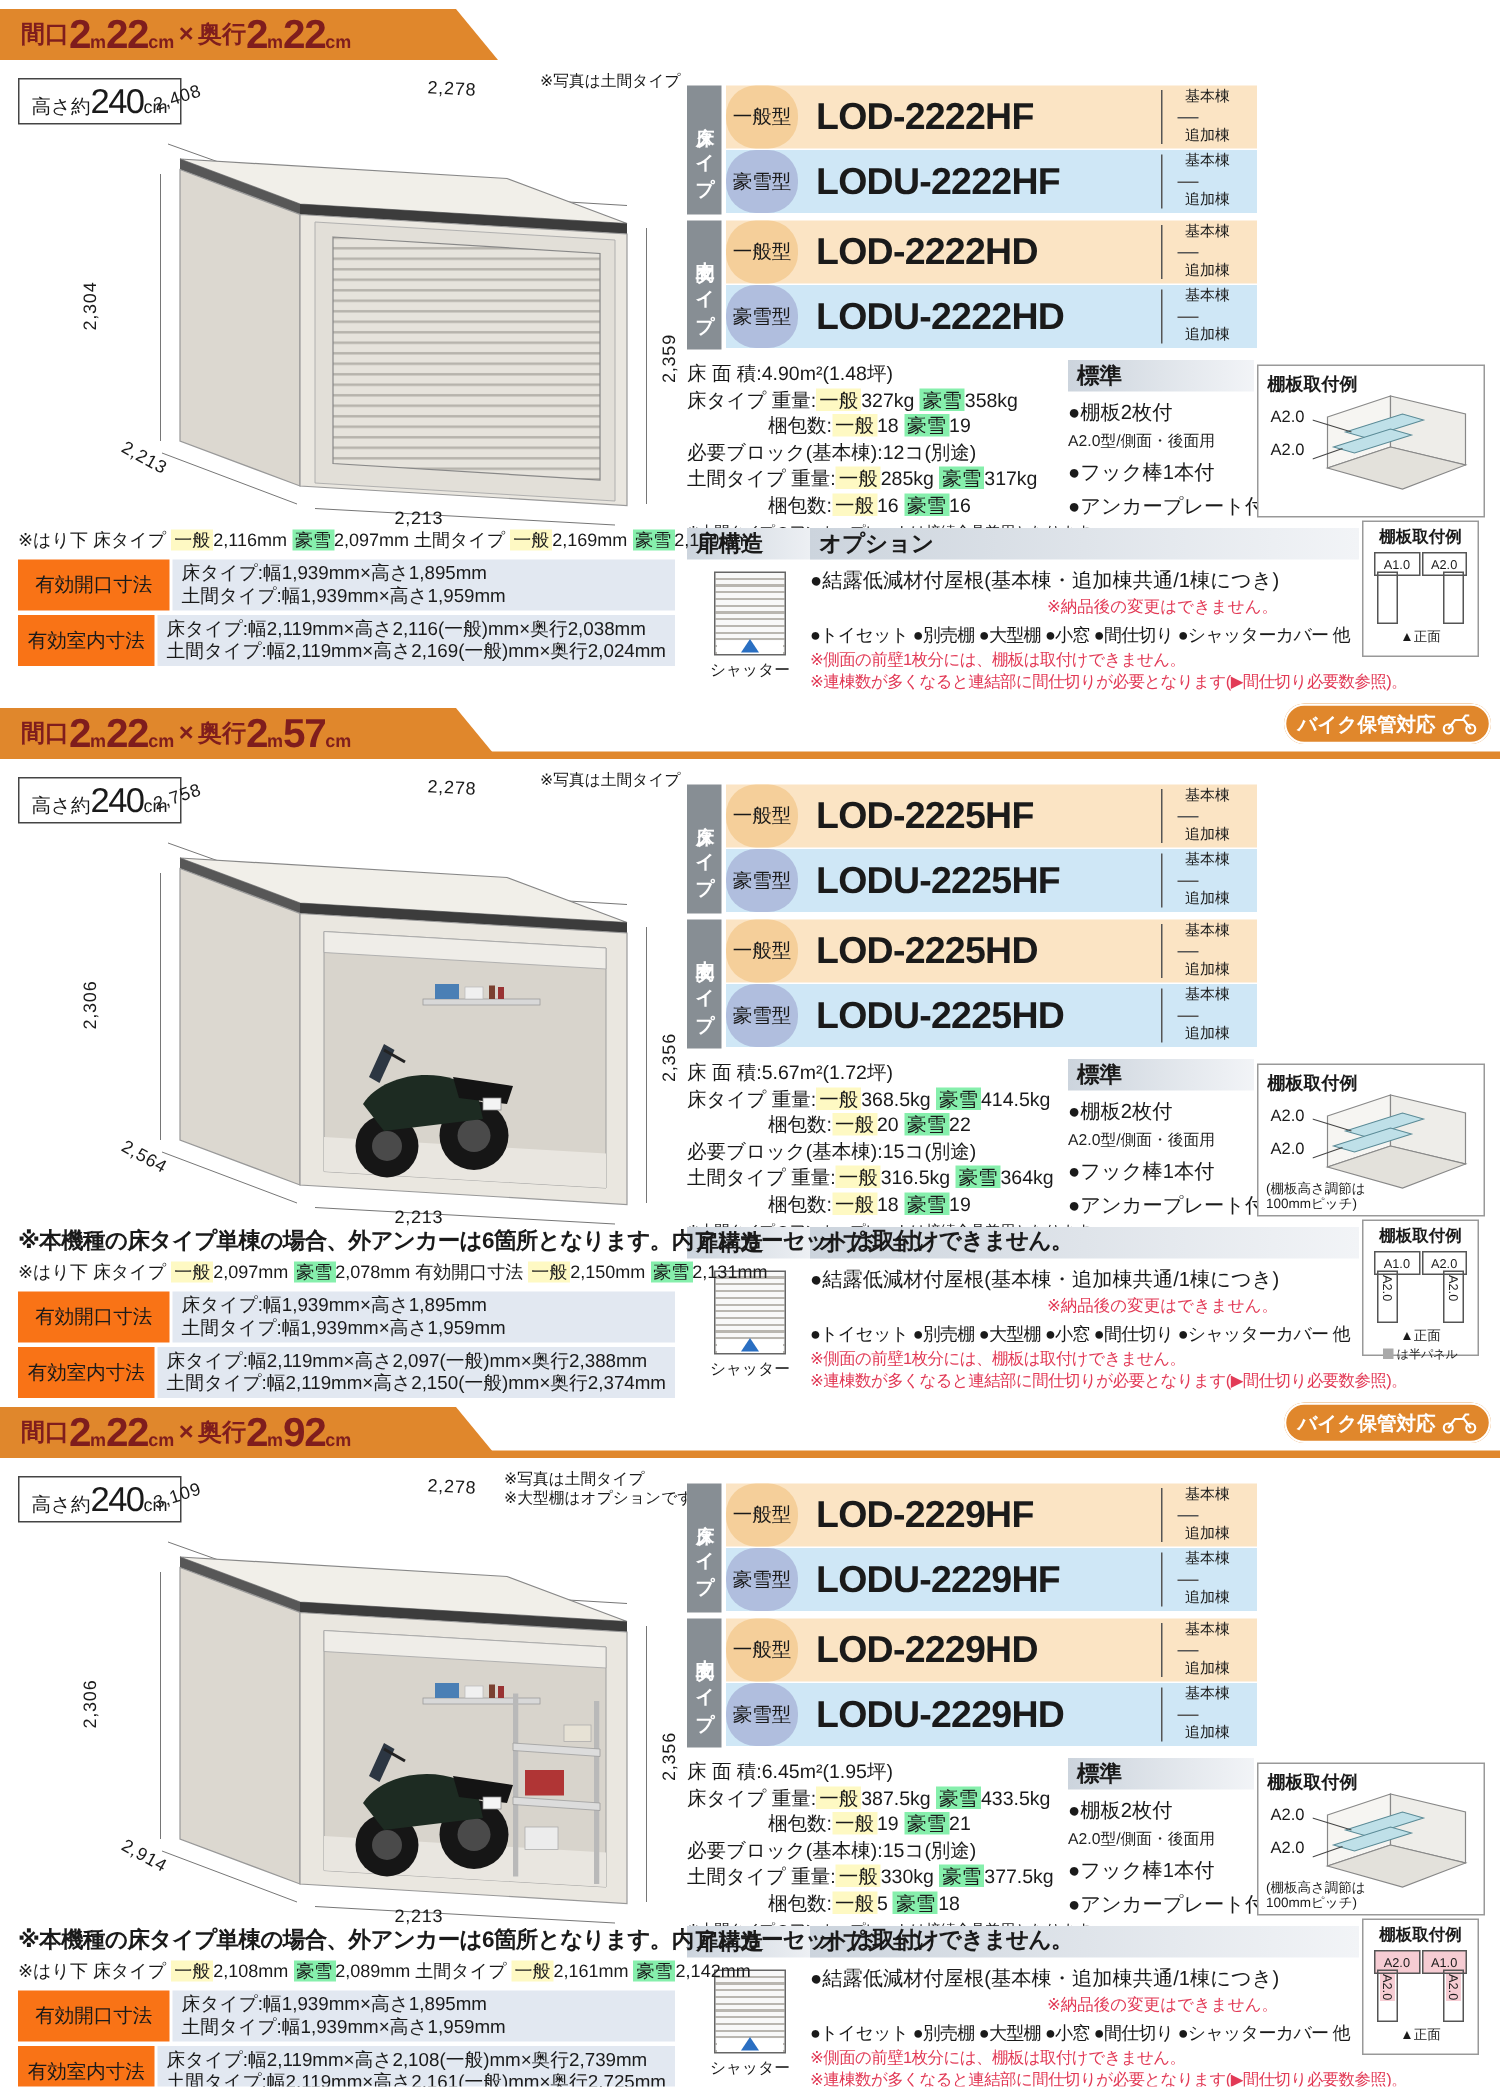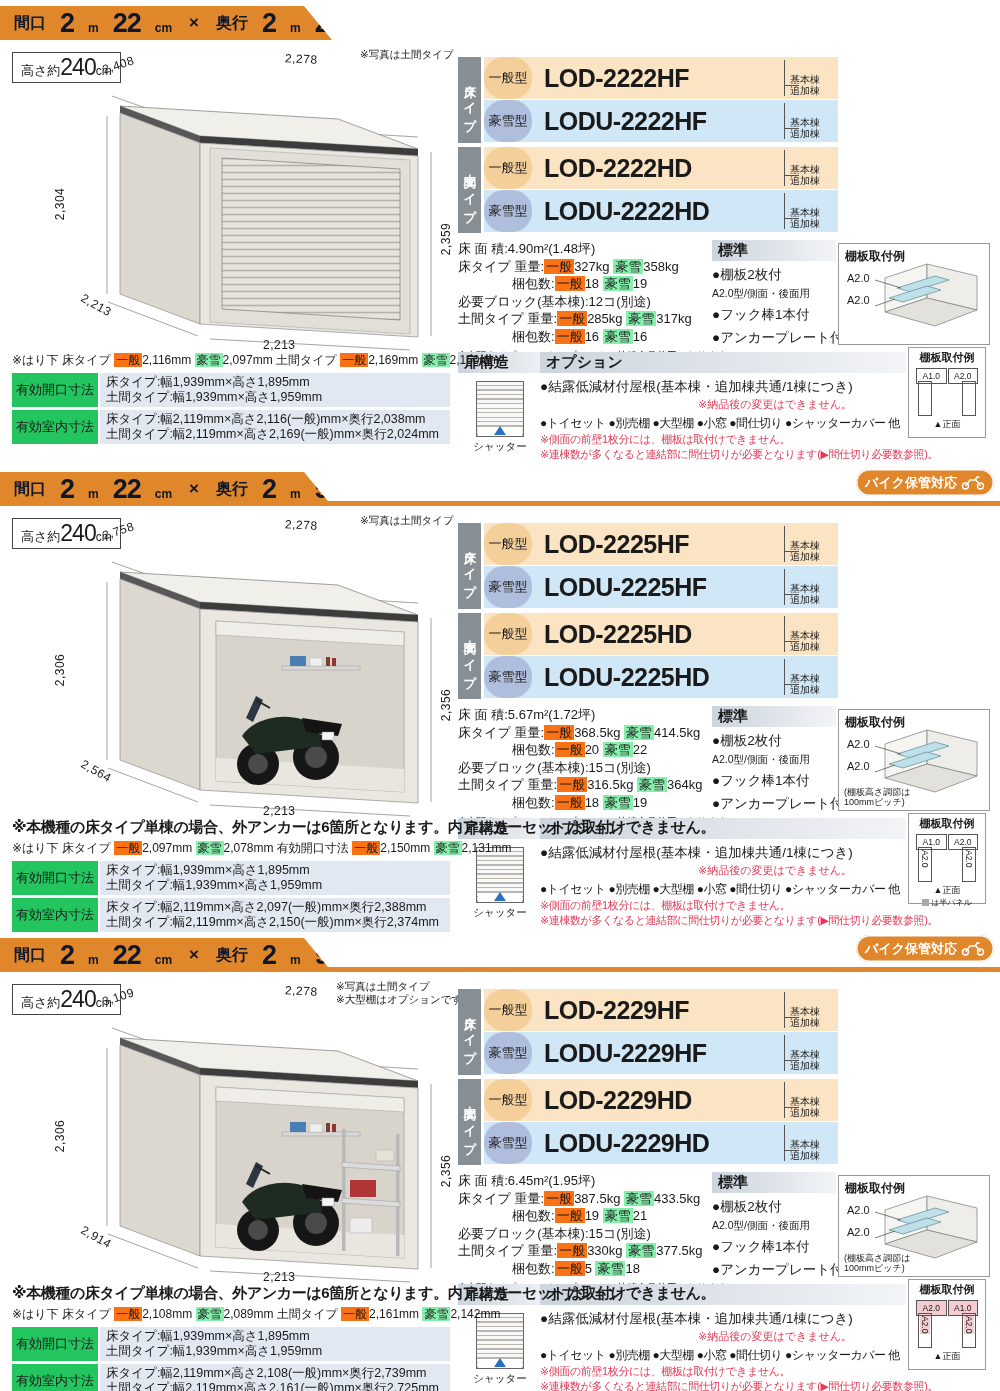--- a/index.html
+++ b/index.html
@@ -3,22 +3,22 @@
 <meta charset="utf-8">
 <style>
   html,body{margin:0;padding:0;}
   body{width:1000px;height:1391px;position:relative;background:#fff;overflow:hidden;
        font-family:"Liberation Sans","DejaVu Sans",sans-serif;color:#1a1a1a;}
   .sec{position:absolute;left:0;width:1000px;height:464px;}
   .v0{top:0}.v1{top:466px}.v2{top:932px;height:459px}
 
   
   .banner{position:absolute;left:0;top:6px;width:332px;height:34px;background:#e0872c;
-          clip-path:polygon(0 0,304px 0,332px 100%,0 100%);color:#0f172a;
-          display:flex;align-items:center;padding-left:14px;box-sizing:border-box;white-space:nowrap;gap:14px;}
+          clip-path:polygon(0 0,304px 0,332px 100%,0 100%);color:#7f1d1d;
+          display:flex;align-items:center;padding-left:14px;box-sizing:border-box;white-space:nowrap;}
   .banner .c-k{font-size:16px;font-weight:bold;}
   .banner .c-b{font-size:27px;font-weight:bold;letter-spacing:-1px;line-height:1;}
   .banner .c-u{font-size:12px;font-weight:bold;align-self:flex-end;padding-bottom:5px;}
   .banner .c-x{font-size:17px;font-weight:bold;margin:0 3px;}
   .orange-bar{position:absolute;left:0;right:0;top:35px;height:5px;background:#e0872c;}
   .badge{position:absolute;right:6px;top:3px;height:27px;background:#e0872c;border-radius:14px;
          box-shadow:inset 0 0 0 1.5px #fff;color:#fff;font-size:13px;font-weight:bold;
          display:flex;align-items:center;gap:4px;padding:0 9px;}
 
   
@@ -44,30 +44,30 @@
   .models{position:absolute;left:458px;top:57px;width:380px;}
   .mgroup{display:flex;gap:3px;margin-bottom:4px;}
   .mg-label{width:23px;background:#878e94;color:#fff;writing-mode:vertical-rl;text-orientation:upright;
             display:flex;align-items:center;justify-content:center;font-size:12.5px;font-weight:bold;letter-spacing:2px;}
   .mrows{flex:1;display:flex;flex-direction:column;}
   .mrow{display:flex;height:42px;margin-bottom:1px;}
   .mtype{width:48px;display:flex;align-items:center;justify-content:center;font-size:13px;margin-right:2px;border-radius:20px;}
   .row-ippan{background:#fbe4c4;}  .row-ippan .mtype{background:#f5cf9a;}
   .row-gosetsu{background:#cfe7f6;} .row-gosetsu .mtype{background:#b0bede;}
   .mname{flex:1;display:flex;align-items:center;padding-left:10px;font-size:25px;font-weight:bold;letter-spacing:-0.5px;}
-  .mba{width:48px;display:flex;flex-direction:column;justify-content:flex-end;border-left:1px solid #555;
-       padding-left:5px;margin:3px 0;}
+  .mba{width:48px;display:flex;flex-direction:column;justify-content:space-between;border-left:1px solid #555;
+       padding-left:15px;margin:3px 0;}
   .mba span{font-size:10px;line-height:1;}
   .mba .mba-div{height:1px;background:#555;width:14px;margin-left:-5px;}
 
   
   .specs{position:absolute;left:458px;top:240px;width:255px;font-size:13px;line-height:17.5px;white-space:nowrap;}
   .spec-ind{padding-left:54px;}
   .hl{padding:0 2px;}
-  .hl-i{background:#f97316;}
+  .hl-i{background:#fef9c3;}
   .hl-g{background:#86efac;}
   .spec-note{font-size:10.2px;margin-top:2px;letter-spacing:-0.3px;}
 
   
   .standard{position:absolute;left:712px;top:240px;width:124px;}
   .hdr-bar{background:linear-gradient(90deg,#ccd4dd,#f2f4f7);font-size:15px;font-weight:bold;padding:1px 6px;}
   .std-item{font-size:13.5px;margin-top:5px;white-space:nowrap;}
   .std-item.small{font-size:10.5px;margin-top:3px;color:#222;}
 
   
@@ -91,21 +91,21 @@
   .opt-line1{font-size:13.5px;margin-top:5px;white-space:nowrap;}
   .opt-red1{font-size:11px;color:#e23a56;margin:1px 0 0 158px;}
   .opt-line2{font-size:12px;letter-spacing:-0.5px;margin-top:3px;white-space:nowrap;}
   .opt-red2,.opt-red3{font-size:11px;color:#e23a56;letter-spacing:-0.4px;white-space:nowrap;}
 
   
   .bottom-left{position:absolute;left:12px;top:352px;width:438px;}
   .bl-pre{font-size:15px;letter-spacing:-0.4px;margin-bottom:3px;white-space:nowrap;font-weight:bold;}
   .bl-hari{font-size:12px;margin-bottom:4px;white-space:nowrap;}
   .dt-row{display:flex;margin-top:3px;}
-  .dt-label{width:86px;background:#22c55e;display:flex;align-items:center;justify-content:center;font-size:13px;}
+  .dt-label{width:101px;background:#f97316;display:flex;align-items:center;justify-content:center;font-size:13px;}
   .dt-val{flex:1;background:#e2e8f1;font-size:12.5px;line-height:15px;padding:2px 6px;margin-left:2px;
           display:flex;flex-direction:column;justify-content:center;white-space:nowrap;}
 
   
   .diag2{position:absolute;left:908px;top:347px;width:78px;height:91px;border:1px solid #999;background:#fff;box-sizing:border-box;}
   .d2-title{font-size:11px;font-weight:bold;text-align:center;margin-top:2px;}
   .d2-frame{position:relative;width:62px;height:48px;margin:3px auto 0;}
   .d2-top{position:absolute;top:0;left:0;right:0;height:16px;display:flex;gap:1px;}
   .d2-top span{flex:1;border:1px solid #555;font-size:8.5px;display:flex;align-items:center;justify-content:center;}
   .d2-leg{position:absolute;top:13px;bottom:0;width:12px;border:1px solid #555;

